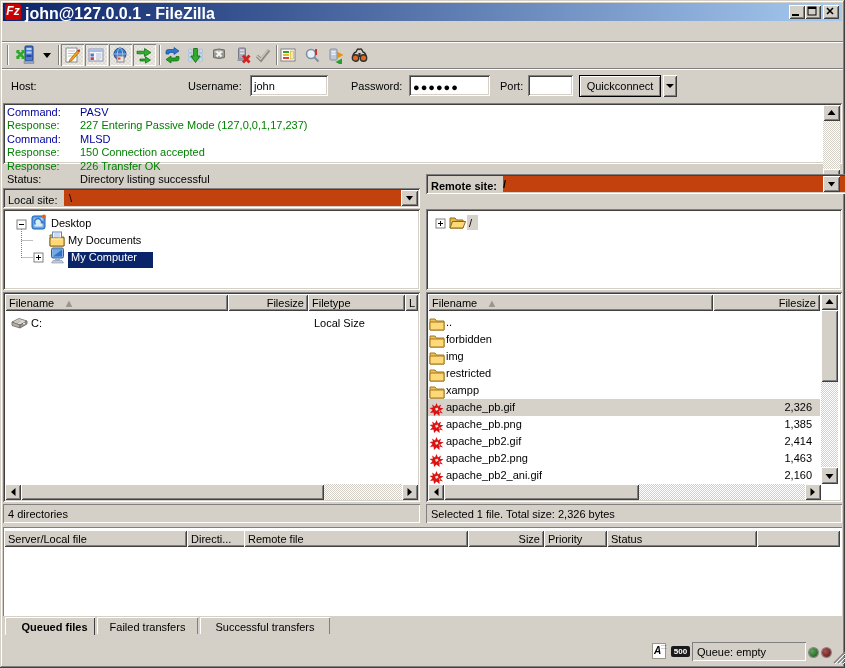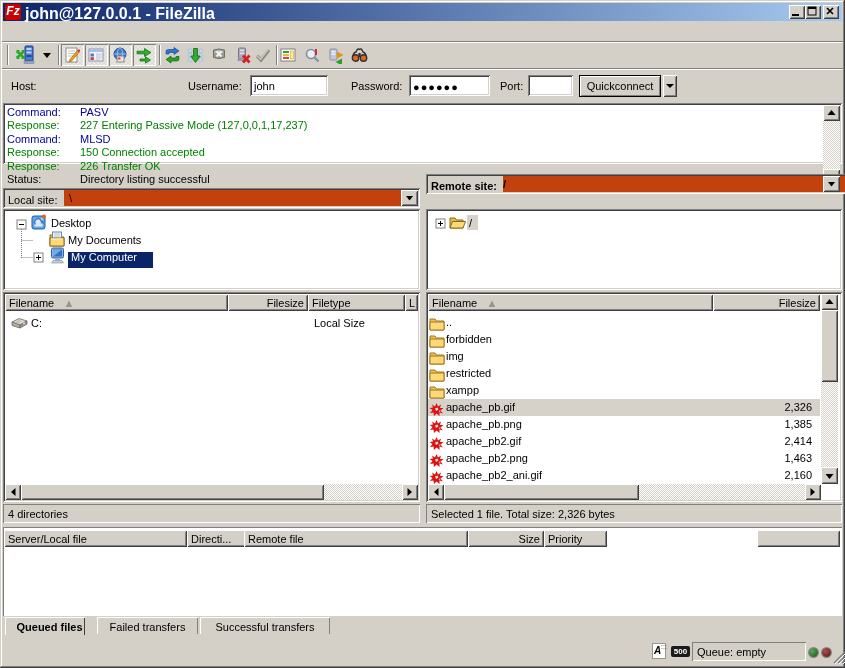--- a/index.html
+++ b/index.html
@@ -426,23 +426,24 @@
     </div>
     <div class="statusline" style="left:426px; top:504px; width:416px;">Selected 1 file. Total size: 2,326 bytes</div>
   </div>
   <div id="queuepane">
     <div class="whitebox sunkenlite" style="left:3px; top:527px; width:839px; height:89px;">
       <div class="hdrcell" style="left:1px; top:3px; width:183px;">Server/Local file</div>
       <div class="hdrcell" style="left:184px; top:3px; width:71px;">Directi...</div>
       <div class="hdrcell" style="left:241px; top:3px; width:224px;">Remote file</div>
       <div class="hdrcell" style="left:465px; top:3px; width:76px; text-align:right;">Size</div>
       <div class="hdrcell" style="left:541px; top:3px; width:63px;">Priority</div>
+      <div class="hdrcell" style="left:604px; top:3px; width:150px;">Status</div>
       <div class="hdrcell" style="left:754px; top:3px; width:83px;"></div>
     </div>
-    <div class="tab" style="left:5px; width:80px; font-weight:bold; box-shadow: inset 1px 1px 0 #fff, inset -1px 0 0 #404040; background:#d4d0c8; height:18px; z-index:2;padding-left:9px;">Queued files</div>
+    <div class="tab" style="left:5px; width:90px; font-weight:bold; box-shadow: inset 1px 1px 0 #fff, inset -1px 0 0 #404040; background:#d4d0c8; height:18px; z-index:2;padding-left:9px;">Queued files</div>
     <div class="tab" style="left:97px; width:101px;">Failed transfers</div>
     <div class="tab" style="left:200px; width:130px;">Successful transfers</div>
   </div>
   <div id="statusbar" class="abs">
     <div class="abs" style="left:649px; top:3px; width:14px; height:16px; background:#fff; box-shadow:inset 0 0 0 1px #9a968a;">
       <span style="position:absolute; left:2px; top:2px; font-size:10px; font-weight:bold; font-style:italic;">A</span>
       <span style="position:absolute; left:9px; top:0px; font-size:7px; color:#555;">:::</span>
     </div>
     <div class="abs" style="left:668px; top:6px; width:19px; height:11px; background:#1a1a1a; border-radius:2px; color:#fff; font-size:8px; font-weight:bold; text-align:center; line-height:11px;">500</div>
     <div class="abs sunkenlite" style="left:689px; top:2px; width:114px; height:19px; padding:4px 0 0 5px; font-size:11px;">Queue: empty</div>

